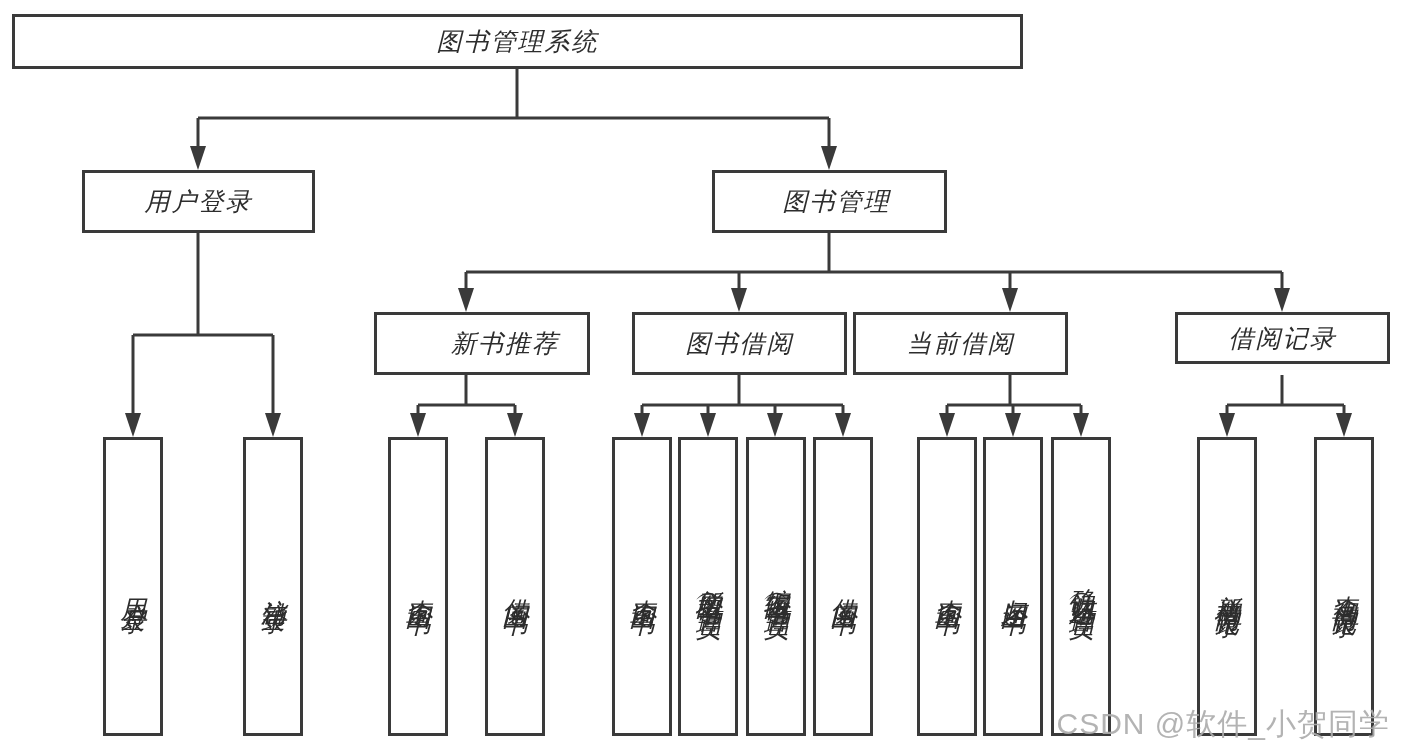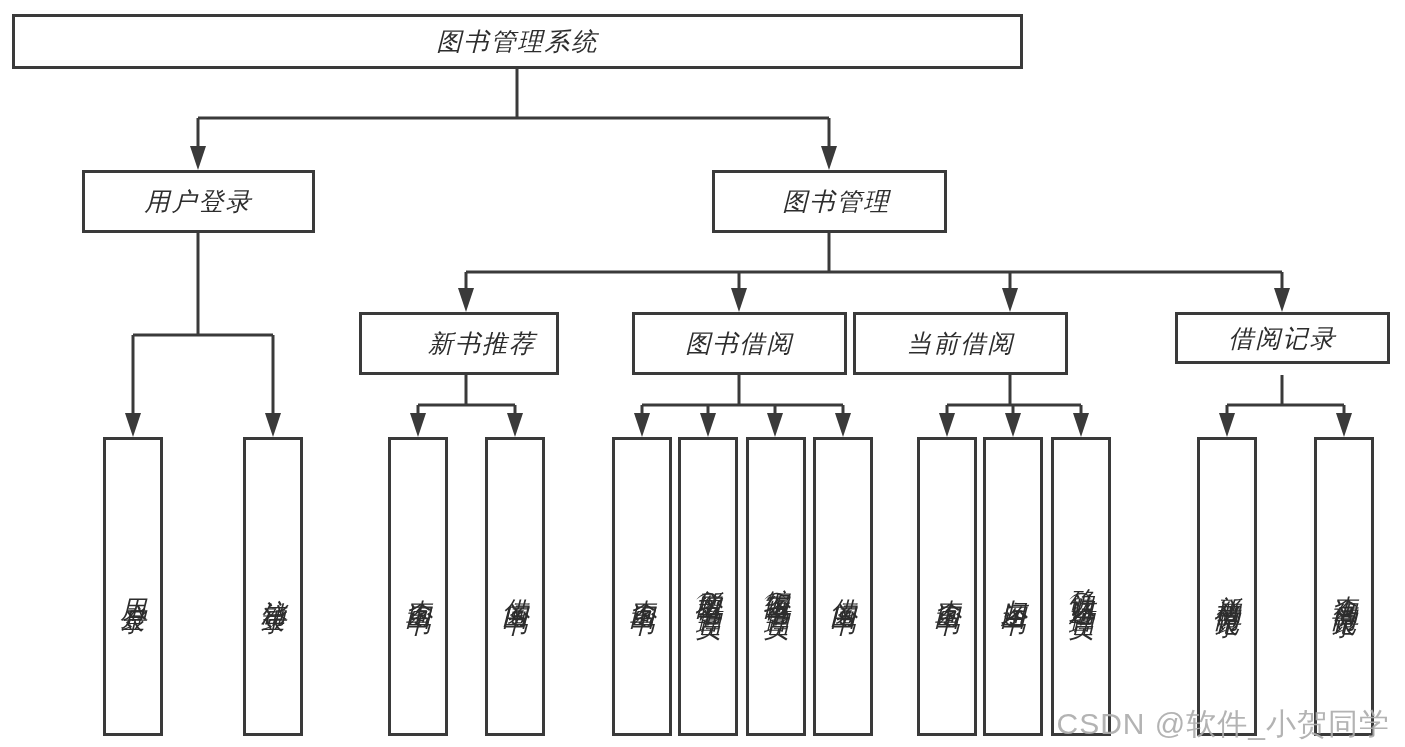--- a/index.html
+++ b/index.html
@@ -132,21 +132,21 @@
     <span class="hlabel">图书管理系统</span>
   </div>
 
   <div class="node" style="left:82px; top:170px; width:233px; height:63px;">
     <span class="hlabel">用户登录</span>
   </div>
   <div class="node" style="left:712px; top:170px; width:235px; height:63px;padding-left:14px;">
     <span class="hlabel">图书管理</span>
   </div>
 
-  <div class="node" style="left:359px; top:312px; width:200px; height:63px;padding-left:46px;">
+  <div class="node" style="left:374px; top:312px; width:216px; height:63px;padding-left:46px;">
     <span class="hlabel">新书推荐</span>
   </div>
   <div class="node" style="left:632px; top:312px; width:215px; height:63px;">
     <span class="hlabel">图书借阅</span>
   </div>
   <div class="node" style="left:853px; top:312px; width:215px; height:63px;">
     <span class="hlabel">当前借阅</span>
   </div>
   <div class="node" style="left:1175px; top:312px; width:215px; height:52px;">
     <span class="hlabel">借阅记录</span>

